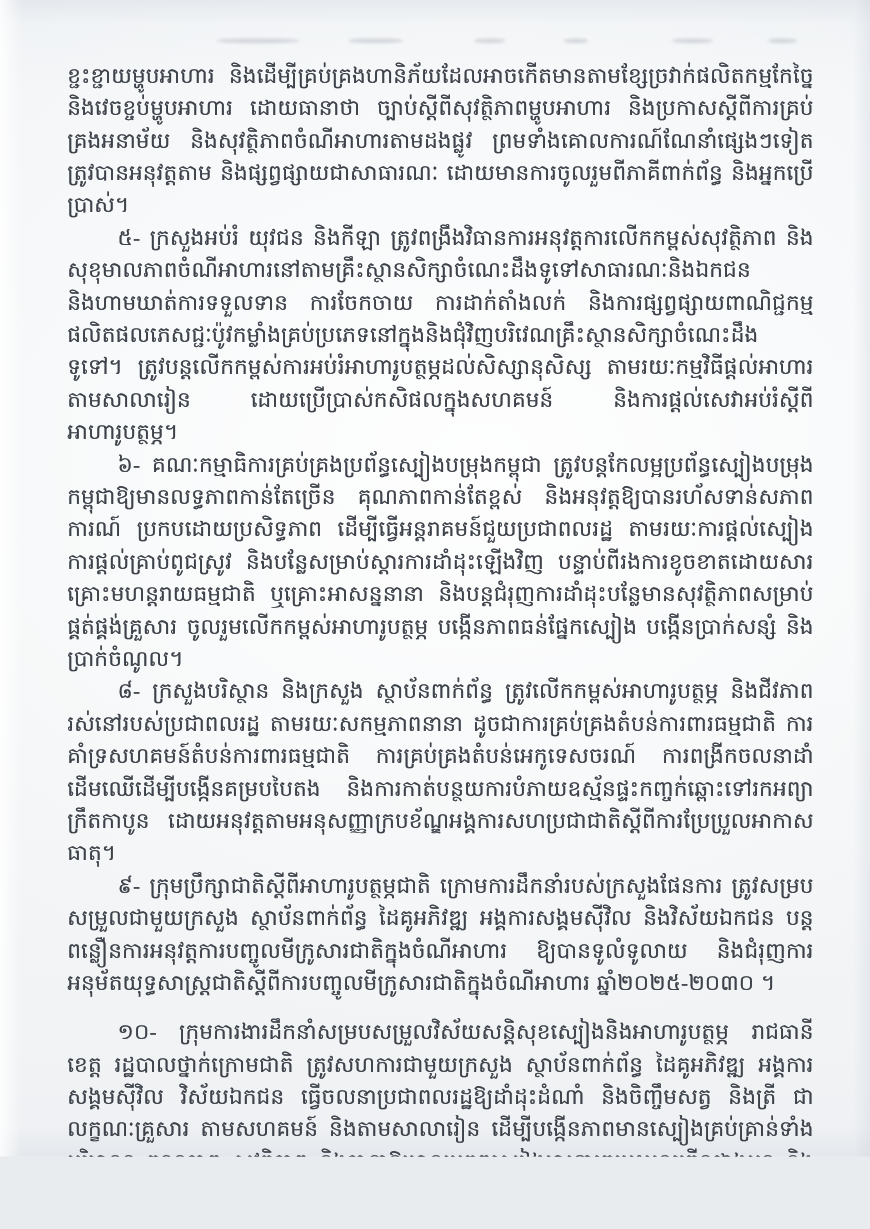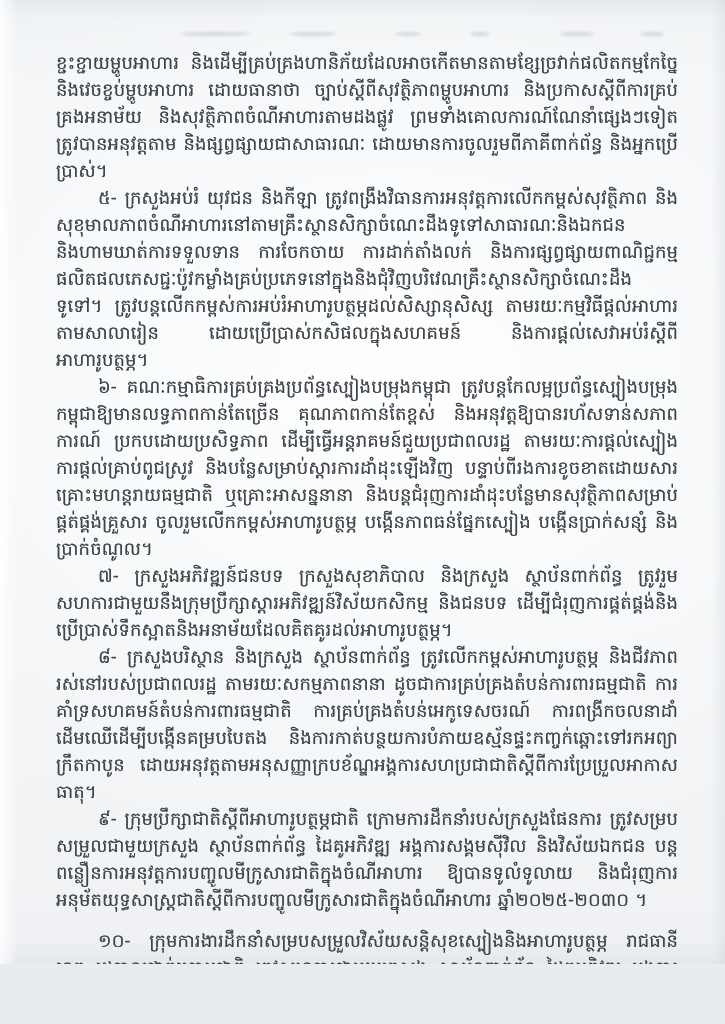--- a/index.html
+++ b/index.html
@@ -9,21 +9,21 @@
   }
   .page {
     position: relative;
     width: 725px;
     height: 964px;
     margin: 0 auto;
     overflow: hidden;
     background:
       radial-gradient(ellipse 900px 700px at 55% 40%, rgba(255,255,255,0.9) 0%, rgba(255,255,255,0) 70%),
       linear-gradient(180deg, #eef1f4 0%, #f3f5f7 8%, #f4f6f7 55%, #f1f3f5 90%, #eef0f3 100%);
-    font-family: Liberation Sans, sans-serif;
+    font-family: Liberation Serif, serif;
   }
   
   .page::before {
     content: "";
     position: absolute;
     inset: 0;
     pointer-events: none;
     background:
       linear-gradient(90deg, rgba(255,255,255,0.85) 0px, rgba(255,255,255,0) 18px),
       linear-gradient(270deg, rgba(205,212,220,0.35) 0px, rgba(205,212,220,0) 14px),
@@ -88,19 +88,18 @@
   <span class="smudge s2"></span>
   <span class="smudge s3"></span>
   <span class="smudge s4"></span>
   <span class="smudge s5"></span>
   <span class="smudge s6"></span>
 
   <div class="text-block">
     <p>ខ្ជះខ្ជាយម្ហូបអាហារ និងដើម្បីគ្រប់គ្រងហានិភ័យដែលអាចកើតមានតាមខ្សែច្រវាក់ផលិតកម្មកែច្នៃ និងវេចខ្ចប់ម្ហូបអាហារ ដោយធានាថា ច្បាប់ស្តីពីសុវត្ថិភាពម្ហូបអាហារ និងប្រកាសស្តីពីការគ្រប់គ្រងអនាម័យ និងសុវត្ថិភាពចំណីអាហារតាមដងផ្លូវ ព្រមទាំងគោលការណ៍ណែនាំផ្សេងៗទៀត ត្រូវបានអនុវត្តតាម និងផ្សព្វផ្សាយជាសាធារណៈ ដោយមានការចូលរួមពីភាគីពាក់ព័ន្ធ និងអ្នកប្រើប្រាស់។</p>
     <p class="indent">៥- ក្រសួងអប់រំ យុវជន និងកីឡា ត្រូវពង្រឹងវិធានការអនុវត្តការលើកកម្ពស់សុវត្ថិភាព និងសុខុមាលភាពចំណីអាហារនៅតាមគ្រឹះស្ថានសិក្សាចំណេះដឹងទូទៅសាធារណៈនិងឯកជន និងហាមឃាត់ការទទួលទាន ការចែកចាយ ការដាក់តាំងលក់ និងការផ្សព្វផ្សាយពាណិជ្ជកម្មផលិតផលភេសជ្ជៈប៉ូវកម្លាំងគ្រប់ប្រភេទនៅក្នុងនិងជុំវិញបរិវេណគ្រឹះស្ថានសិក្សាចំណេះដឹងទូទៅ។ ត្រូវបន្តលើកកម្ពស់ការអប់រំអាហារូបត្ថម្ភដល់សិស្សានុសិស្ស តាមរយៈកម្មវិធីផ្តល់អាហារតាមសាលារៀន ដោយប្រើប្រាស់កសិផលក្នុងសហគមន៍ និងការផ្តល់សេវាអប់រំស្តីពីអាហារូបត្ថម្ភ។</p>
     <p class="indent">៦- គណៈកម្មាធិការគ្រប់គ្រងប្រព័ន្ធស្បៀងបម្រុងកម្ពុជា ត្រូវបន្តកែលម្អប្រព័ន្ធស្បៀងបម្រុងកម្ពុជាឱ្យមានលទ្ធភាពកាន់តែច្រើន គុណភាពកាន់តែខ្ពស់ និងអនុវត្តឱ្យបានរហ័សទាន់សភាពការណ៍ ប្រកបដោយប្រសិទ្ធភាព ដើម្បីធ្វើអន្តរាគមន៍ជួយប្រជាពលរដ្ឋ តាមរយៈការផ្តល់ស្បៀង ការផ្តល់គ្រាប់ពូជស្រូវ និងបន្លែសម្រាប់ស្តារការដាំដុះឡើងវិញ បន្ទាប់ពីរងការខូចខាតដោយសារគ្រោះមហន្តរាយធម្មជាតិ ឬគ្រោះអាសន្ននានា និងបន្តជំរុញការដាំដុះបន្លែមានសុវត្ថិភាពសម្រាប់ផ្គត់ផ្គង់គ្រួសារ ចូលរួមលើកកម្ពស់អាហារូបត្ថម្ភ បង្កើនភាពធន់ផ្នែកស្បៀង បង្កើនប្រាក់សន្សំ និងប្រាក់ចំណូល។</p>
-    <p class="indent">៧- ក្រសួងអភិវឌ្ឍន៍ជនបទ ក្រសួងសុខាភិបាល និងក្រសួង ស្ថាប័នពាក់ព័ន្ធ ត្រូវរួមសហការជាមួយនឹងក្រុមប្រឹក្សាស្តារអភិវឌ្ឍន៍វិស័យកសិកម្ម និងជនបទ ដើម្បីជំរុញការផ្គត់ផ្គង់និងប្រើប្រាស់ទឹកស្អាតនិងអនាម័យដែលគិតគូរដល់អាហារូបត្ថម្ភ។</p>
     <p class="indent">៨- ក្រសួងបរិស្ថាន និងក្រសួង ស្ថាប័នពាក់ព័ន្ធ ត្រូវលើកកម្ពស់អាហារូបត្ថម្ភ និងជីវភាពរស់នៅរបស់ប្រជាពលរដ្ឋ តាមរយៈសកម្មភាពនានា ដូចជាការគ្រប់គ្រងតំបន់ការពារធម្មជាតិ ការគាំទ្រសហគមន៍តំបន់ការពារធម្មជាតិ ការគ្រប់គ្រងតំបន់អេកូទេសចរណ៍ ការពង្រីកចលនាដាំដើមឈើដើម្បីបង្កើនគម្របបៃតង និងការកាត់បន្ថយការបំភាយឧស្ម័នផ្ទះកញ្ចក់ឆ្ពោះទៅរកអព្យាក្រឹតកាបូន ដោយអនុវត្តតាមអនុសញ្ញាក្របខ័ណ្ឌអង្គការសហប្រជាជាតិស្តីពីការប្រែប្រួលអាកាសធាតុ។</p>
     <p class="indent">៩- ក្រុមប្រឹក្សាជាតិស្តីពីអាហារូបត្ថម្ភជាតិ ក្រោមការដឹកនាំរបស់ក្រសួងផែនការ ត្រូវសម្របសម្រួលជាមួយក្រសួង ស្ថាប័នពាក់ព័ន្ធ ដៃគូអភិវឌ្ឍ អង្គការសង្គមស៊ីវិល និងវិស័យឯកជន បន្តពន្លឿនការអនុវត្តការបញ្ចូលមីក្រូសារជាតិក្នុងចំណីអាហារ ឱ្យបានទូលំទូលាយ និងជំរុញការអនុម័តយុទ្ធសាស្ត្រជាតិស្តីពីការបញ្ចូលមីក្រូសារជាតិក្នុងចំណីអាហារ ឆ្នាំ២០២៥-២០៣០ ។</p>
     <p class="indent gap-before">១០- ក្រុមការងារដឹកនាំសម្របសម្រួលវិស័យសន្តិសុខស្បៀងនិងអាហារូបត្ថម្ភ រាជធានី ខេត្ត រដ្ឋបាលថ្នាក់ក្រោមជាតិ ត្រូវសហការជាមួយក្រសួង ស្ថាប័នពាក់ព័ន្ធ ដៃគូអភិវឌ្ឍ អង្គការសង្គមស៊ីវិល វិស័យឯកជន ធ្វើចលនាប្រជាពលរដ្ឋឱ្យដាំដុះដំណាំ និងចិញ្ចឹមសត្វ និងត្រី ជាលក្ខណៈគ្រួសារ តាមសហគមន៍ និងតាមសាលារៀន ដើម្បីបង្កើនភាពមានស្បៀងគ្រប់គ្រាន់ទាំងបរិមាណ គុណភាព សុវត្ថិភាព និងធានាឱ្យមានប្រភពស្បៀងអាហារចម្រុះមុខច្រើនជាងមុន និងត្រូវធ្វើចលនាយុវជនឱ្យយល់ដឹងអំពីរបៀបធ្វើមុខម្ហូបអាហារខ្មែរ និងលើកកម្ពស់ការបរិភោគអាហារចម្រុះបែបប្រពៃណីខ្មែរ ដោយប្រើប្រាស់អំបិល ស្ករ ខ្លាញ់ និងសារធាតុបន្ថែមរសជាតិផ្សេងៗក្នុងកម្រិតសមល្មម និងគាំទ្រដល់អ្នកផលិតម្ហូបអាហារខ្មែរដែលសម្បូរមីក្រូសារជាតិ និងមានសុវត្ថិភាព។</p>
   </div>
 
 </div>
 
 </body></html>

